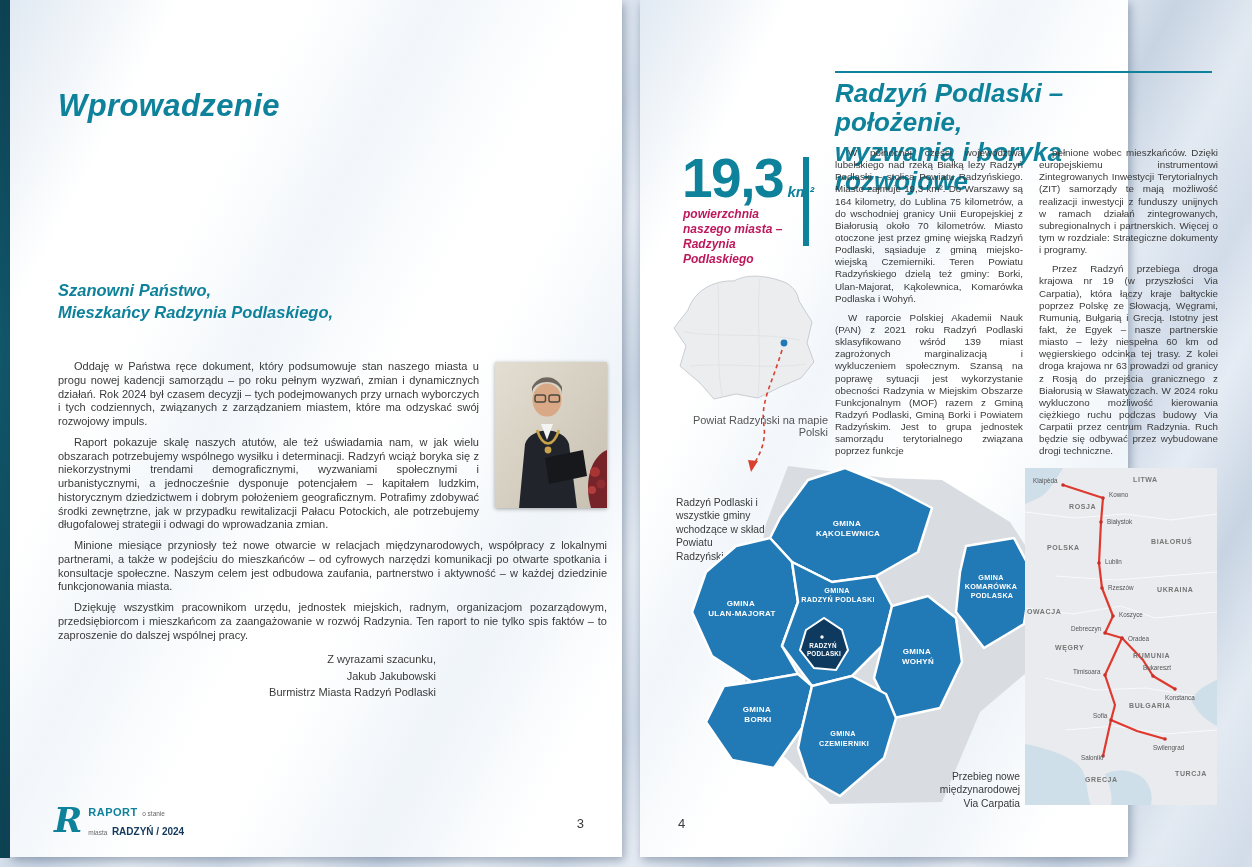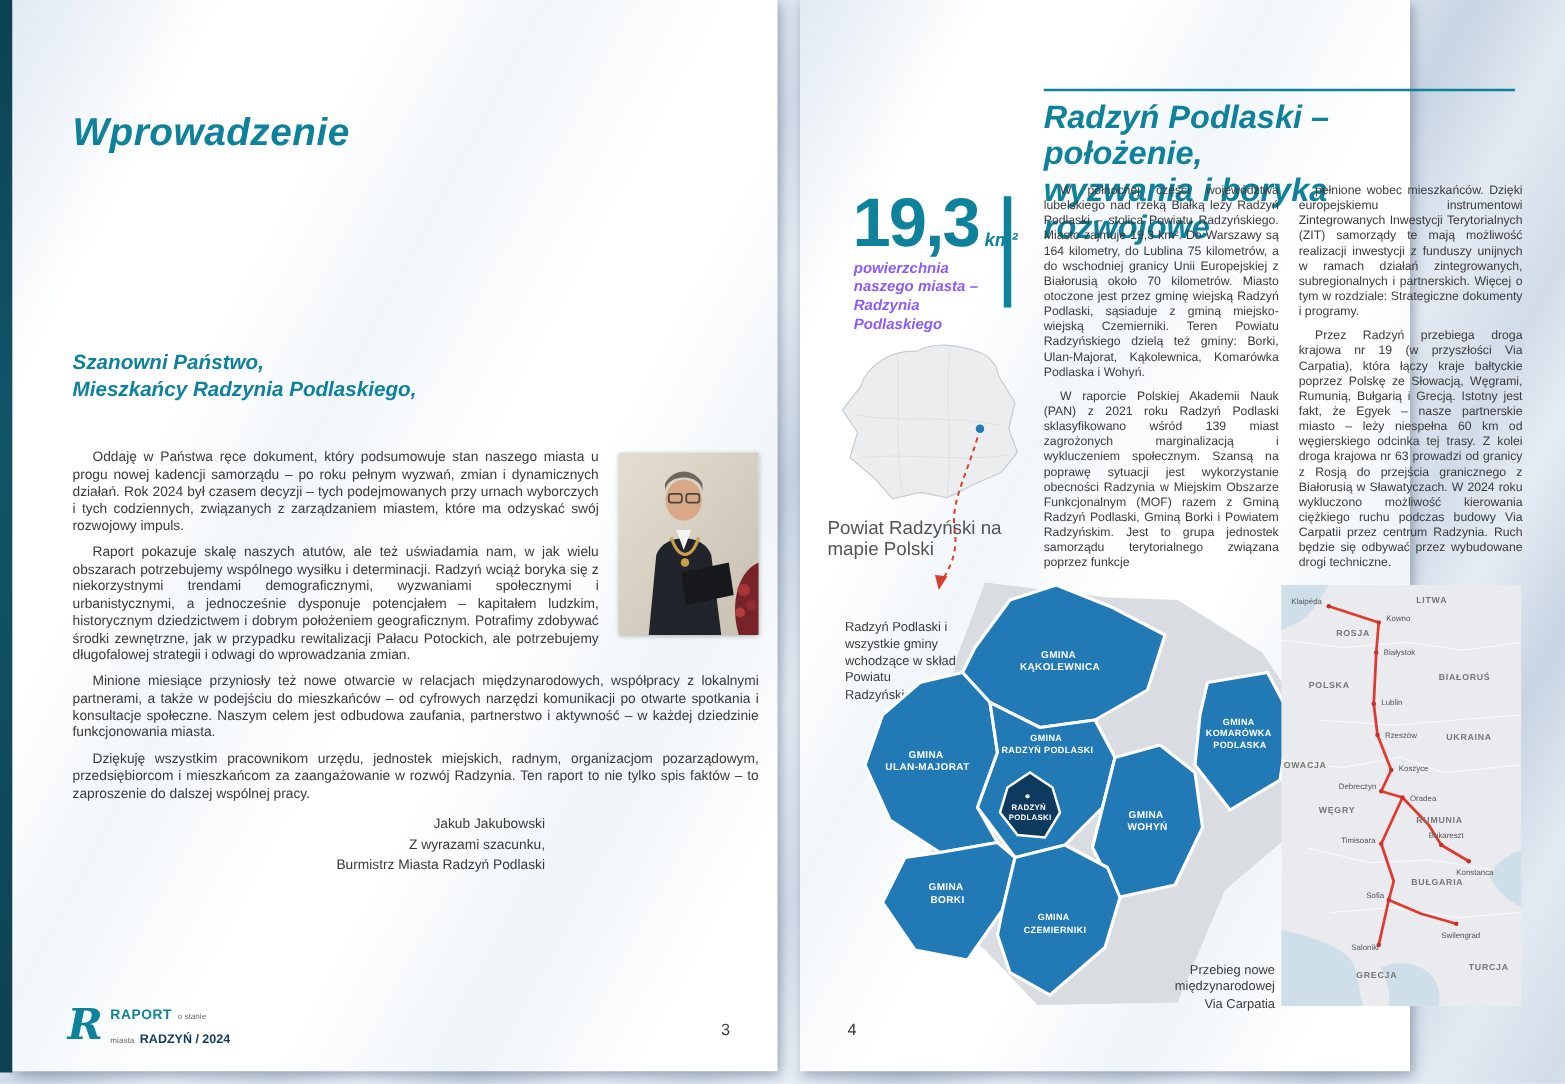--- a/index.html
+++ b/index.html
@@ -47,28 +47,28 @@
 
   
   .r-rule  { position:absolute; left:195px; top:71px; width:377px; height:2px; background:#0f829b; }
   .r-title { position:absolute; left:195px; top:79px; font-size:26px; font-style:italic;
     font-weight:bold; color:#0f829b; line-height:1.13; }
   .r-stat  { position:absolute; left:42px; top:146px; color:#0f829b; white-space:nowrap; }
   .r-stat-value { font-size:55px; font-weight:bold; letter-spacing:-1.5px; }
   .r-stat-unit  { font-size:15px; font-style:italic; font-weight:bold; }
   .r-stat-bar { position:absolute; left:163px; top:157px; width:6px; height:89px; background:#0f829b; }
   .r-stat-caption { position:absolute; left:43px; top:207px; width:118px; font-size:12px;
-    font-weight:bold; font-style:italic; color:#8b5cf6; line-height:1.25; }
+    font-weight:bold; font-style:italic; color:#be185d; line-height:1.25; }
   .r-col { position:absolute; top:147px; font-size:9.8px; line-height:1.24; text-align:justify; }
   .r-col p { margin:0 0 7px; text-indent:13px; }
   .r-col1 { left:195px; width:188px; }
   .r-col2 { left:399px; width:179px; }
   .poland-wrap { position:absolute; left:20px; top:266px; width:180px; height:208px; }
-  .poland-caption { position:absolute; left:22px; top:414px; width:166px; text-align:left;
-    font-size:15px; color:#555; }
+  .poland-caption { position:absolute; left:22px; top:414px; width:166px; text-align:right;
+    font-size:11px; color:#555; }
   .gminy-caption { position:absolute; left:36px; top:496px; width:104px; font-size:10.3px;
     color:#3a3a3a; line-height:1.3; }
   .gmina-map    { position:absolute; left:40px;  top:460px; width:352px; height:345px; }
   .carpatia-map { position:absolute; left:385px; top:468px; width:192px; height:337px; }
   .carpatia-caption { position:absolute; left:298px; top:770px; width:82px; text-align:right;
     font-size:10.3px; color:#3a3a3a; line-height:1.3; }
 
   
   .gm-label { fill:#fff; font-family:"Liberation Sans", sans-serif; font-weight:bold;
     font-size:8px; text-anchor:middle; letter-spacing:.3px; }
@@ -113,22 +113,22 @@
         <path d="M37,32 C37,16 67,16 67,32 L67,25 C60,12 44,12 37,25 Z" fill="#6f675f"></path>
         <rect x="40" y="33" width="10.5" height="7" rx="2" fill="none" stroke="#4a463f" stroke-width="1.4"></rect>
         <rect x="54" y="33" width="10.5" height="7" rx="2" fill="none" stroke="#4a463f" stroke-width="1.4"></rect>
         <path d="M50,96 L88,88 L92,114 L54,122 Z" fill="#16181c"></path>
       </svg>
       <p>Oddaję w Państwa ręce dokument, który podsumowuje stan naszego miasta u progu nowej kadencji samorządu – po roku pełnym wyzwań, zmian i dynamicznych działań. Rok 2024 był czasem decyzji – tych podejmowanych przy urnach wyborczych i tych codziennych, związanych z zarządzaniem miastem, które ma odzyskać swój rozwojowy impuls.</p>
       <p>Raport pokazuje skalę naszych atutów, ale też uświadamia nam, w jak wielu obszarach potrzebujemy wspólnego wysiłku i determinacji. Radzyń wciąż boryka się z niekorzystnymi trendami demograficznymi, wyzwaniami społecznymi i urbanistycznymi, a jednocześnie dysponuje potencjałem – kapitałem ludzkim, historycznym dziedzictwem i dobrym położeniem geograficznym. Potrafimy zdobywać środki zewnętrzne, jak w przypadku rewitalizacji Pałacu Potockich, ale potrzebujemy długofalowej strategii i odwagi do wprowadzania zmian.</p>
       <p>Minione miesiące przyniosły też nowe otwarcie w relacjach międzynarodowych, współpracy z lokalnymi partnerami, a także w podejściu do mieszkańców – od cyfrowych narzędzi komunikacji po otwarte spotkania i konsultacje społeczne. Naszym celem jest odbudowa zaufania, partnerstwo i aktywność – w każdej dziedzinie funkcjonowania miasta.</p>
       <p>Dziękuję wszystkim pracownikom urzędu, jednostek miejskich, radnym, organizacjom pozarządowym, przedsiębiorcom i mieszkańcom za zaangażowanie w rozwój Radzynia. Ten raport to nie tylko spis faktów – to zaproszenie do dalszej wspólnej pracy.</p>
       <div class="l-signoff">
+        <div>Z wyrazami szacunku,</div>
         <div>Jakub Jakubowski</div>
-        <div>Z wyrazami szacunku,</div>
         <div>Burmistrz Miasta Radzyń Podlaski</div>
       </div>
     </div>
 
     <div class="l-footer">
       <span class="logo-mark">R</span>
       <span class="logo-text">
         <span class="logo-row1">
           <span class="t">RAPORT</span>
           <span class="s">o stanie</span>

